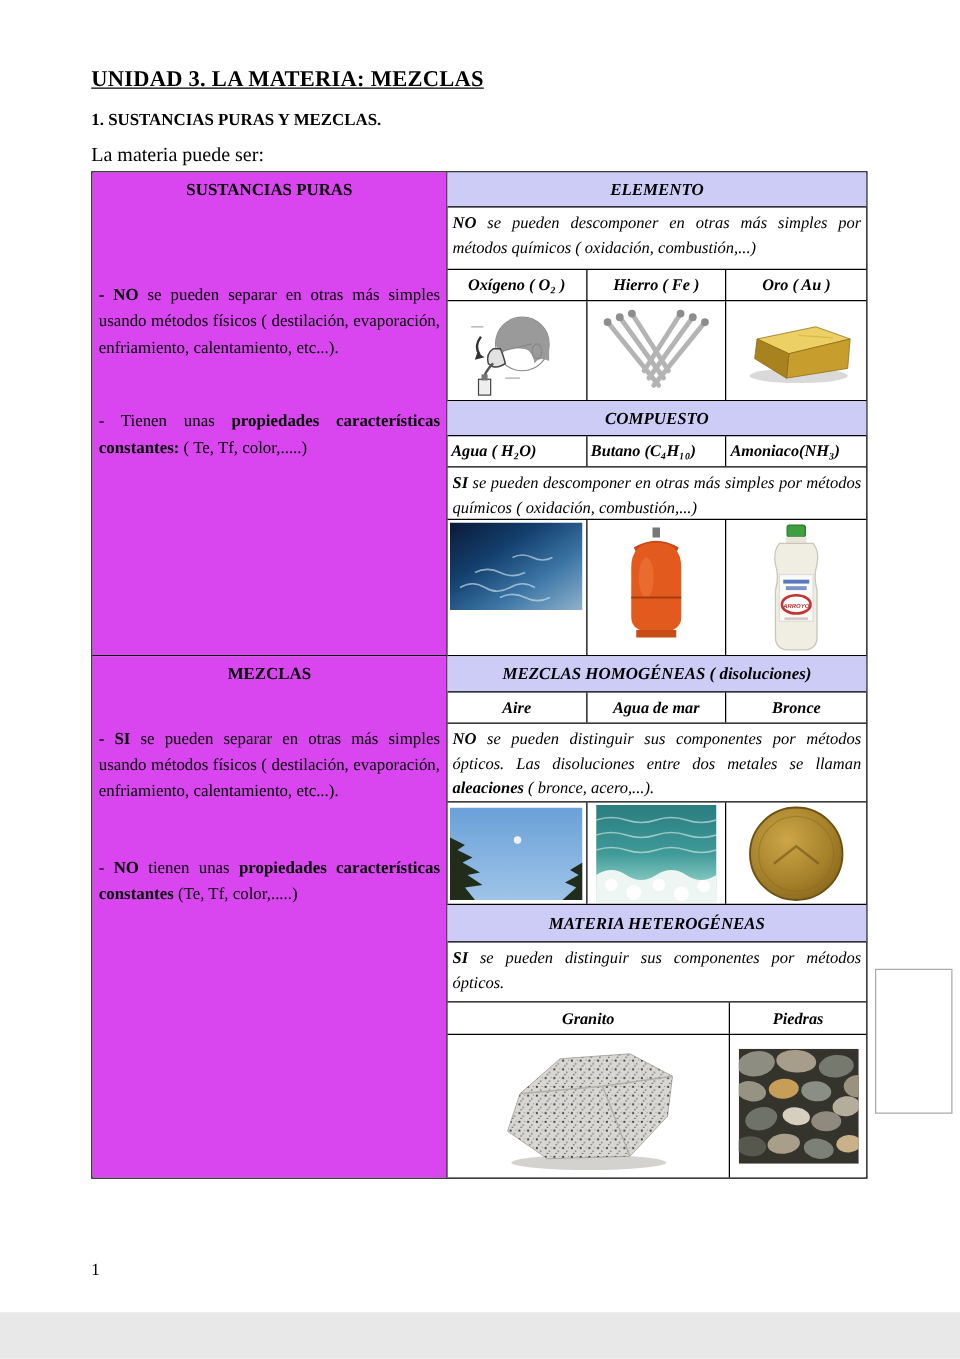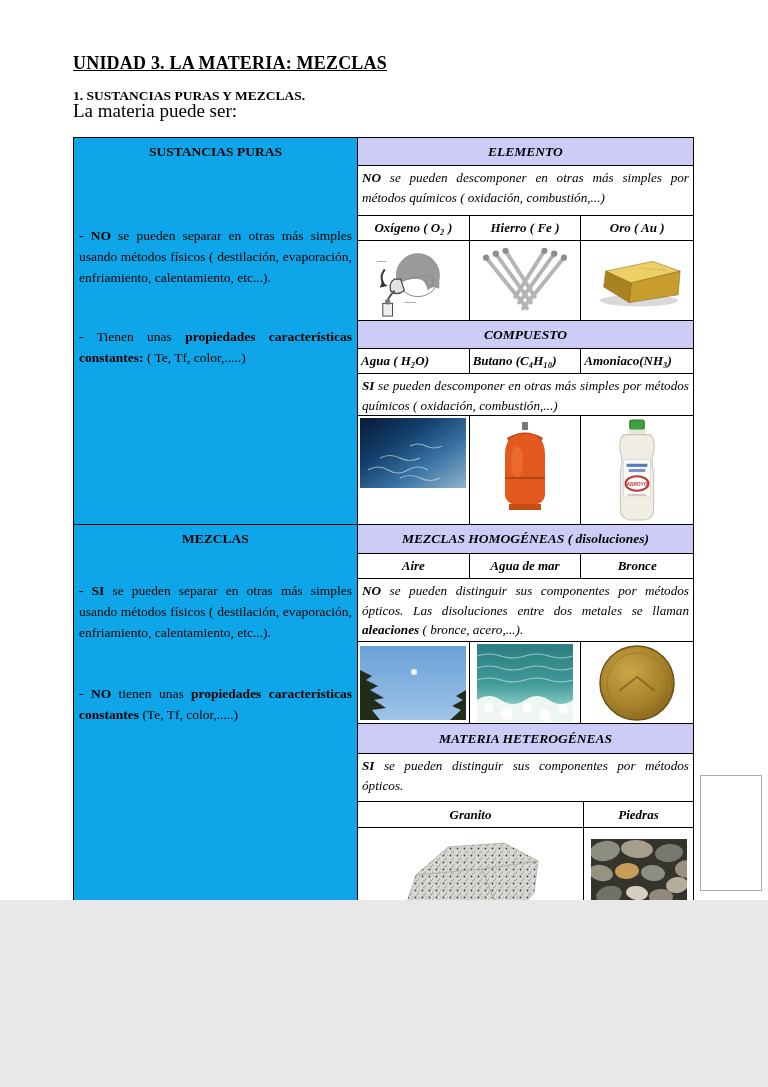--- a/index.html
+++ b/index.html
@@ -1,25 +1,25 @@
 <!DOCTYPE html>
 <html><head>
 <meta charset="utf-8">
 <style>
   html,body{margin:0;padding:0;background:#e8e8e8;}
-  .page{position:relative;width:768px;height:900px;background:#ffffff;
+  .page{position:relative;width:768px;height:1050px;background:#ffffff;
         font-family:"Liberation Serif","DejaVu Serif",serif;color:#000;overflow:hidden;margin:0 auto;}
   .title{position:absolute;left:73px;top:53px;margin:0;font-size:18px;font-weight:bold;
          text-decoration:underline;letter-spacing:.2px;}
   .subtitle{position:absolute;left:73px;top:88px;margin:0;font-size:13.5px;font-weight:bold;}
-  .intro{position:absolute;left:73px;top:100px;margin:0;font-size:19px;}
+  .intro{position:absolute;left:73px;top:116px;margin:0;font-size:16px;}
   .mtable{position:absolute;left:73px;top:137px;width:621px;height:806px;border:1px solid #000;
           box-sizing:border-box;display:flex;background:#fff;}
   .col-left{width:284px;box-sizing:border-box;border-right:1px solid #000;display:flex;flex-direction:column;}
-  .gcell{background:#0ea5e9;box-sizing:border-box;}
+  .gcell{background:#d946ef;box-sizing:border-box;}
   .gcell1{height:387px;border-bottom:1px solid #000;}
   .gcell2{flex:1;}
   .cell-header{text-align:center;font-weight:bold;font-size:13.5px;padding-top:6px;}
   .gp{font-size:13.5px;line-height:1.55;text-align:justify;margin:0;padding:0 5px;}
   .g1p1{margin-top:66px;} .g1p2{margin-top:38px;}
   .g2p1{margin-top:34px;} .g2p2{margin-top:40px;}
   .col-right{flex:1;display:flex;flex-direction:column;min-width:0;font-style:italic;}
   .sec{box-sizing:border-box;border-bottom:1px solid #000;}
   .sec-header{display:flex;align-items:center;justify-content:center;font-weight:bold;
               background:#CCCCF7;font-size:13.5px;}

